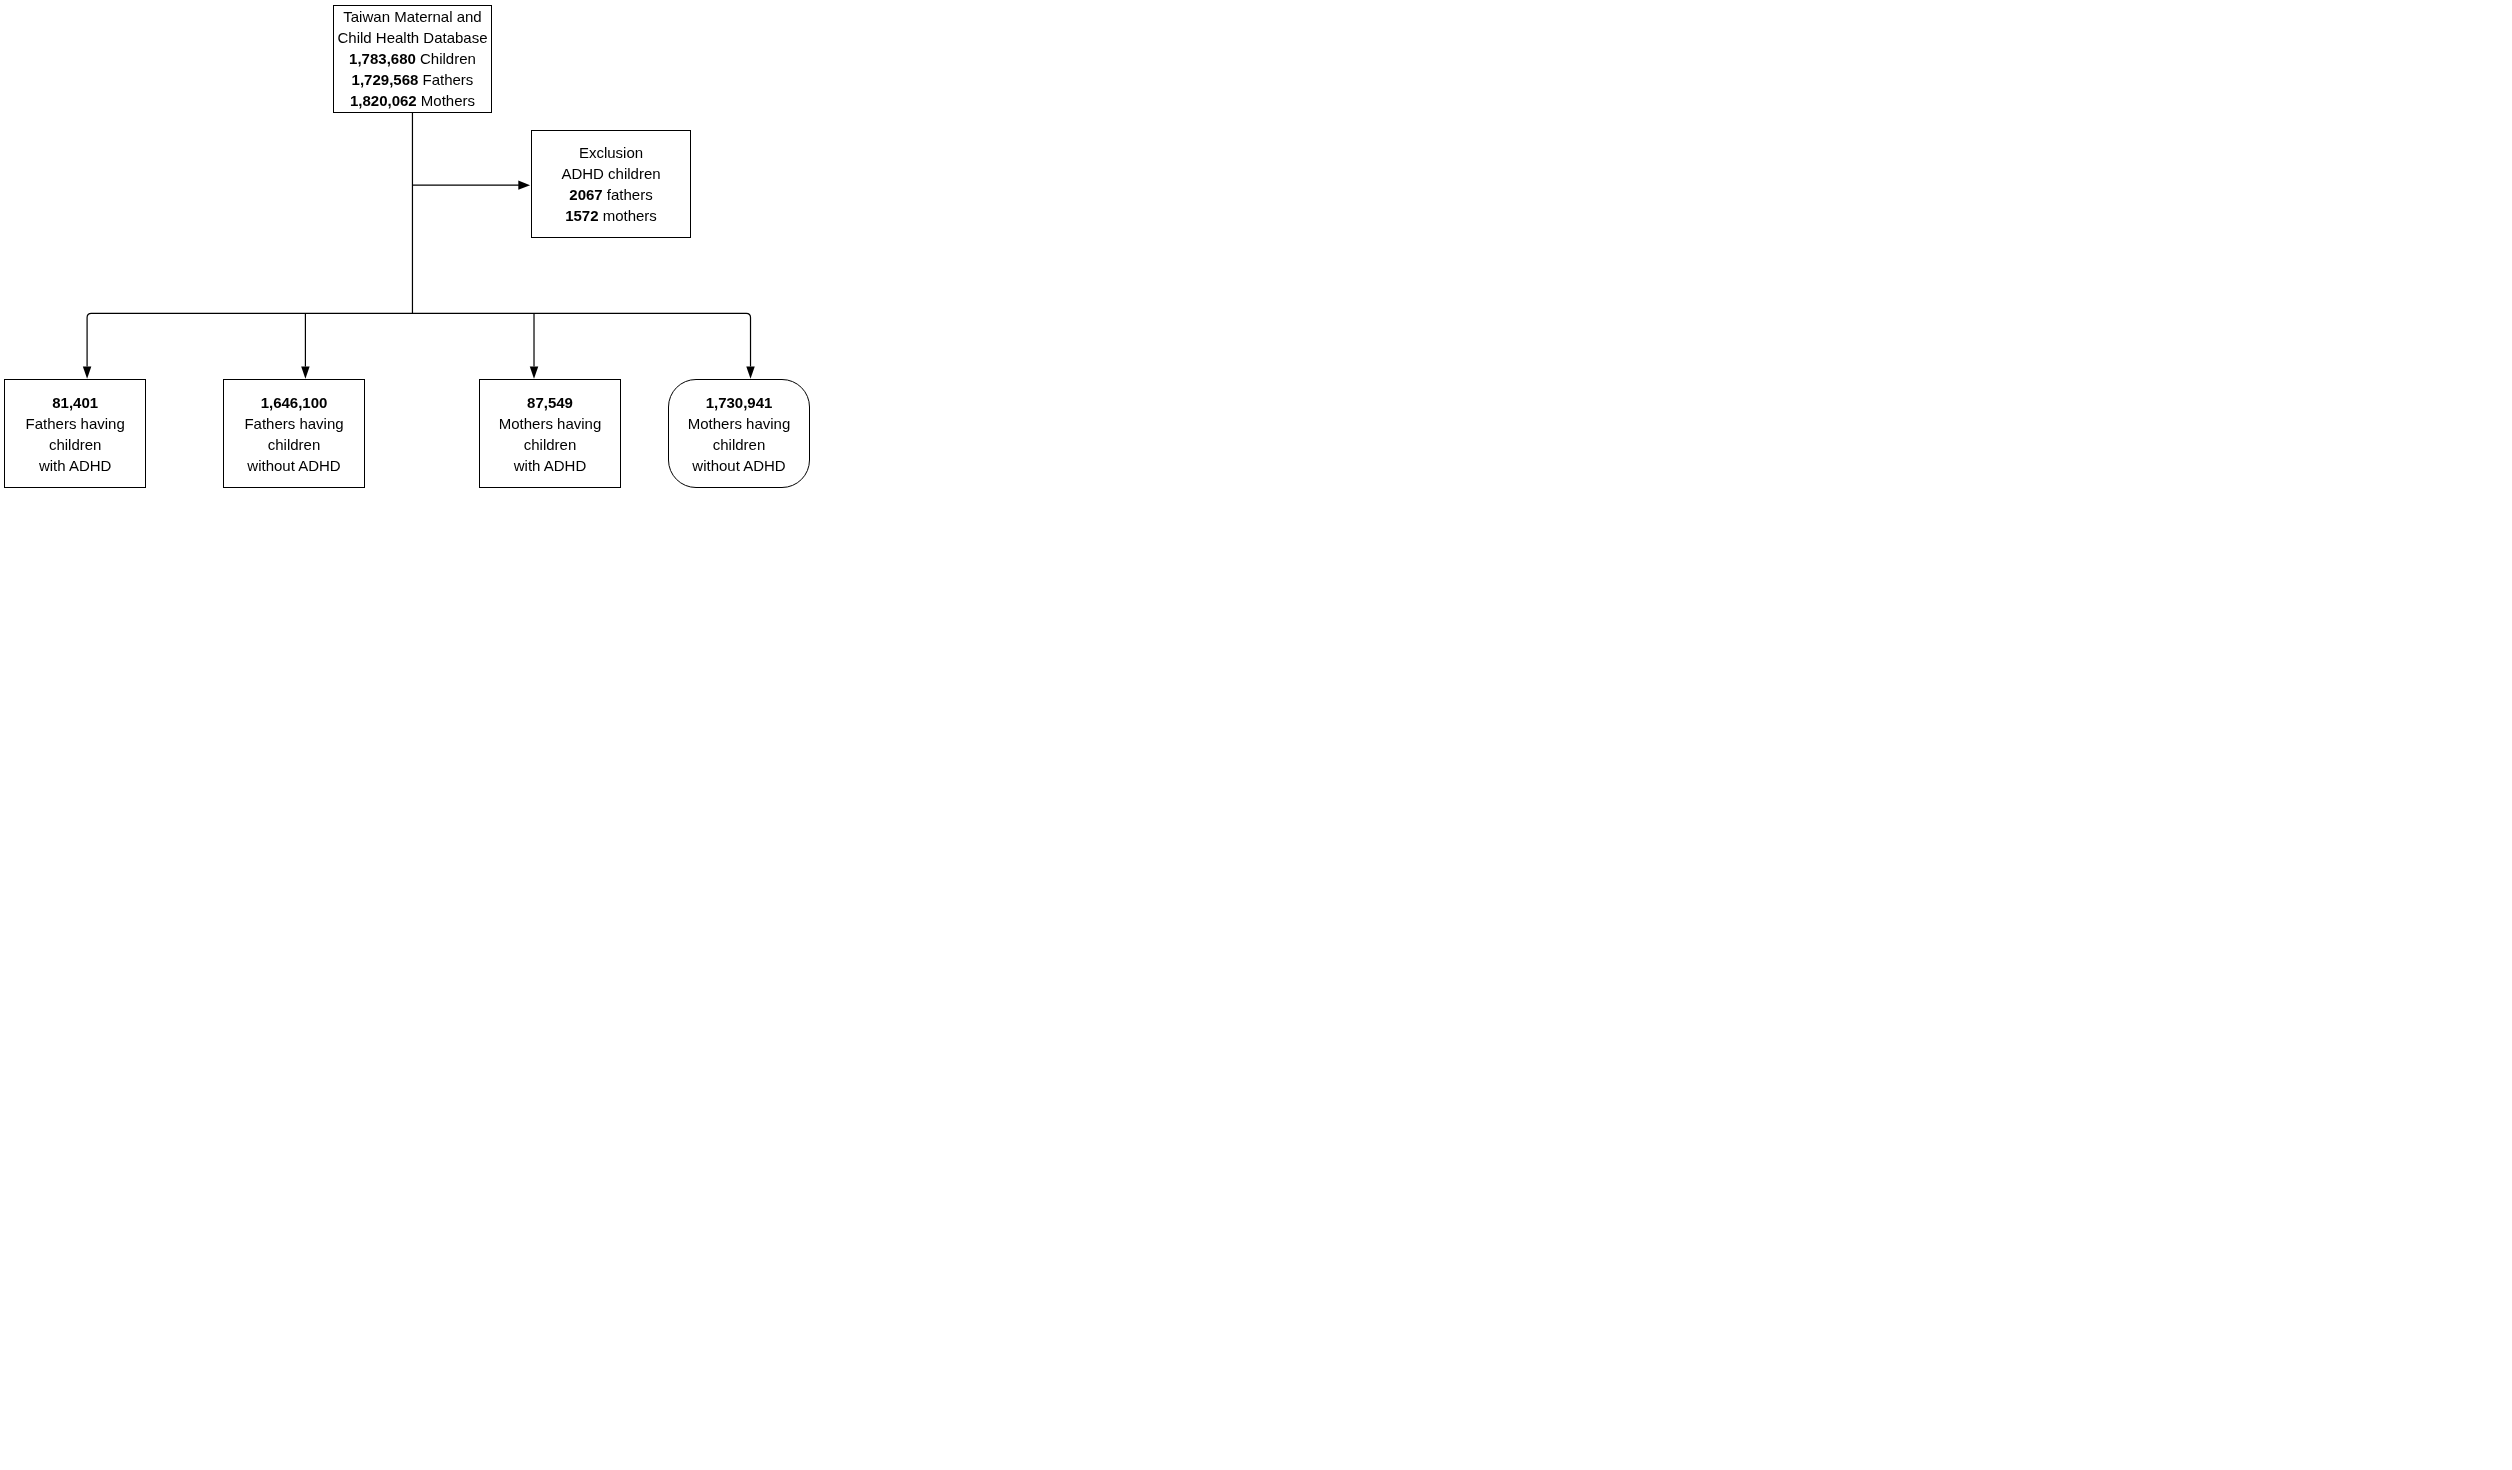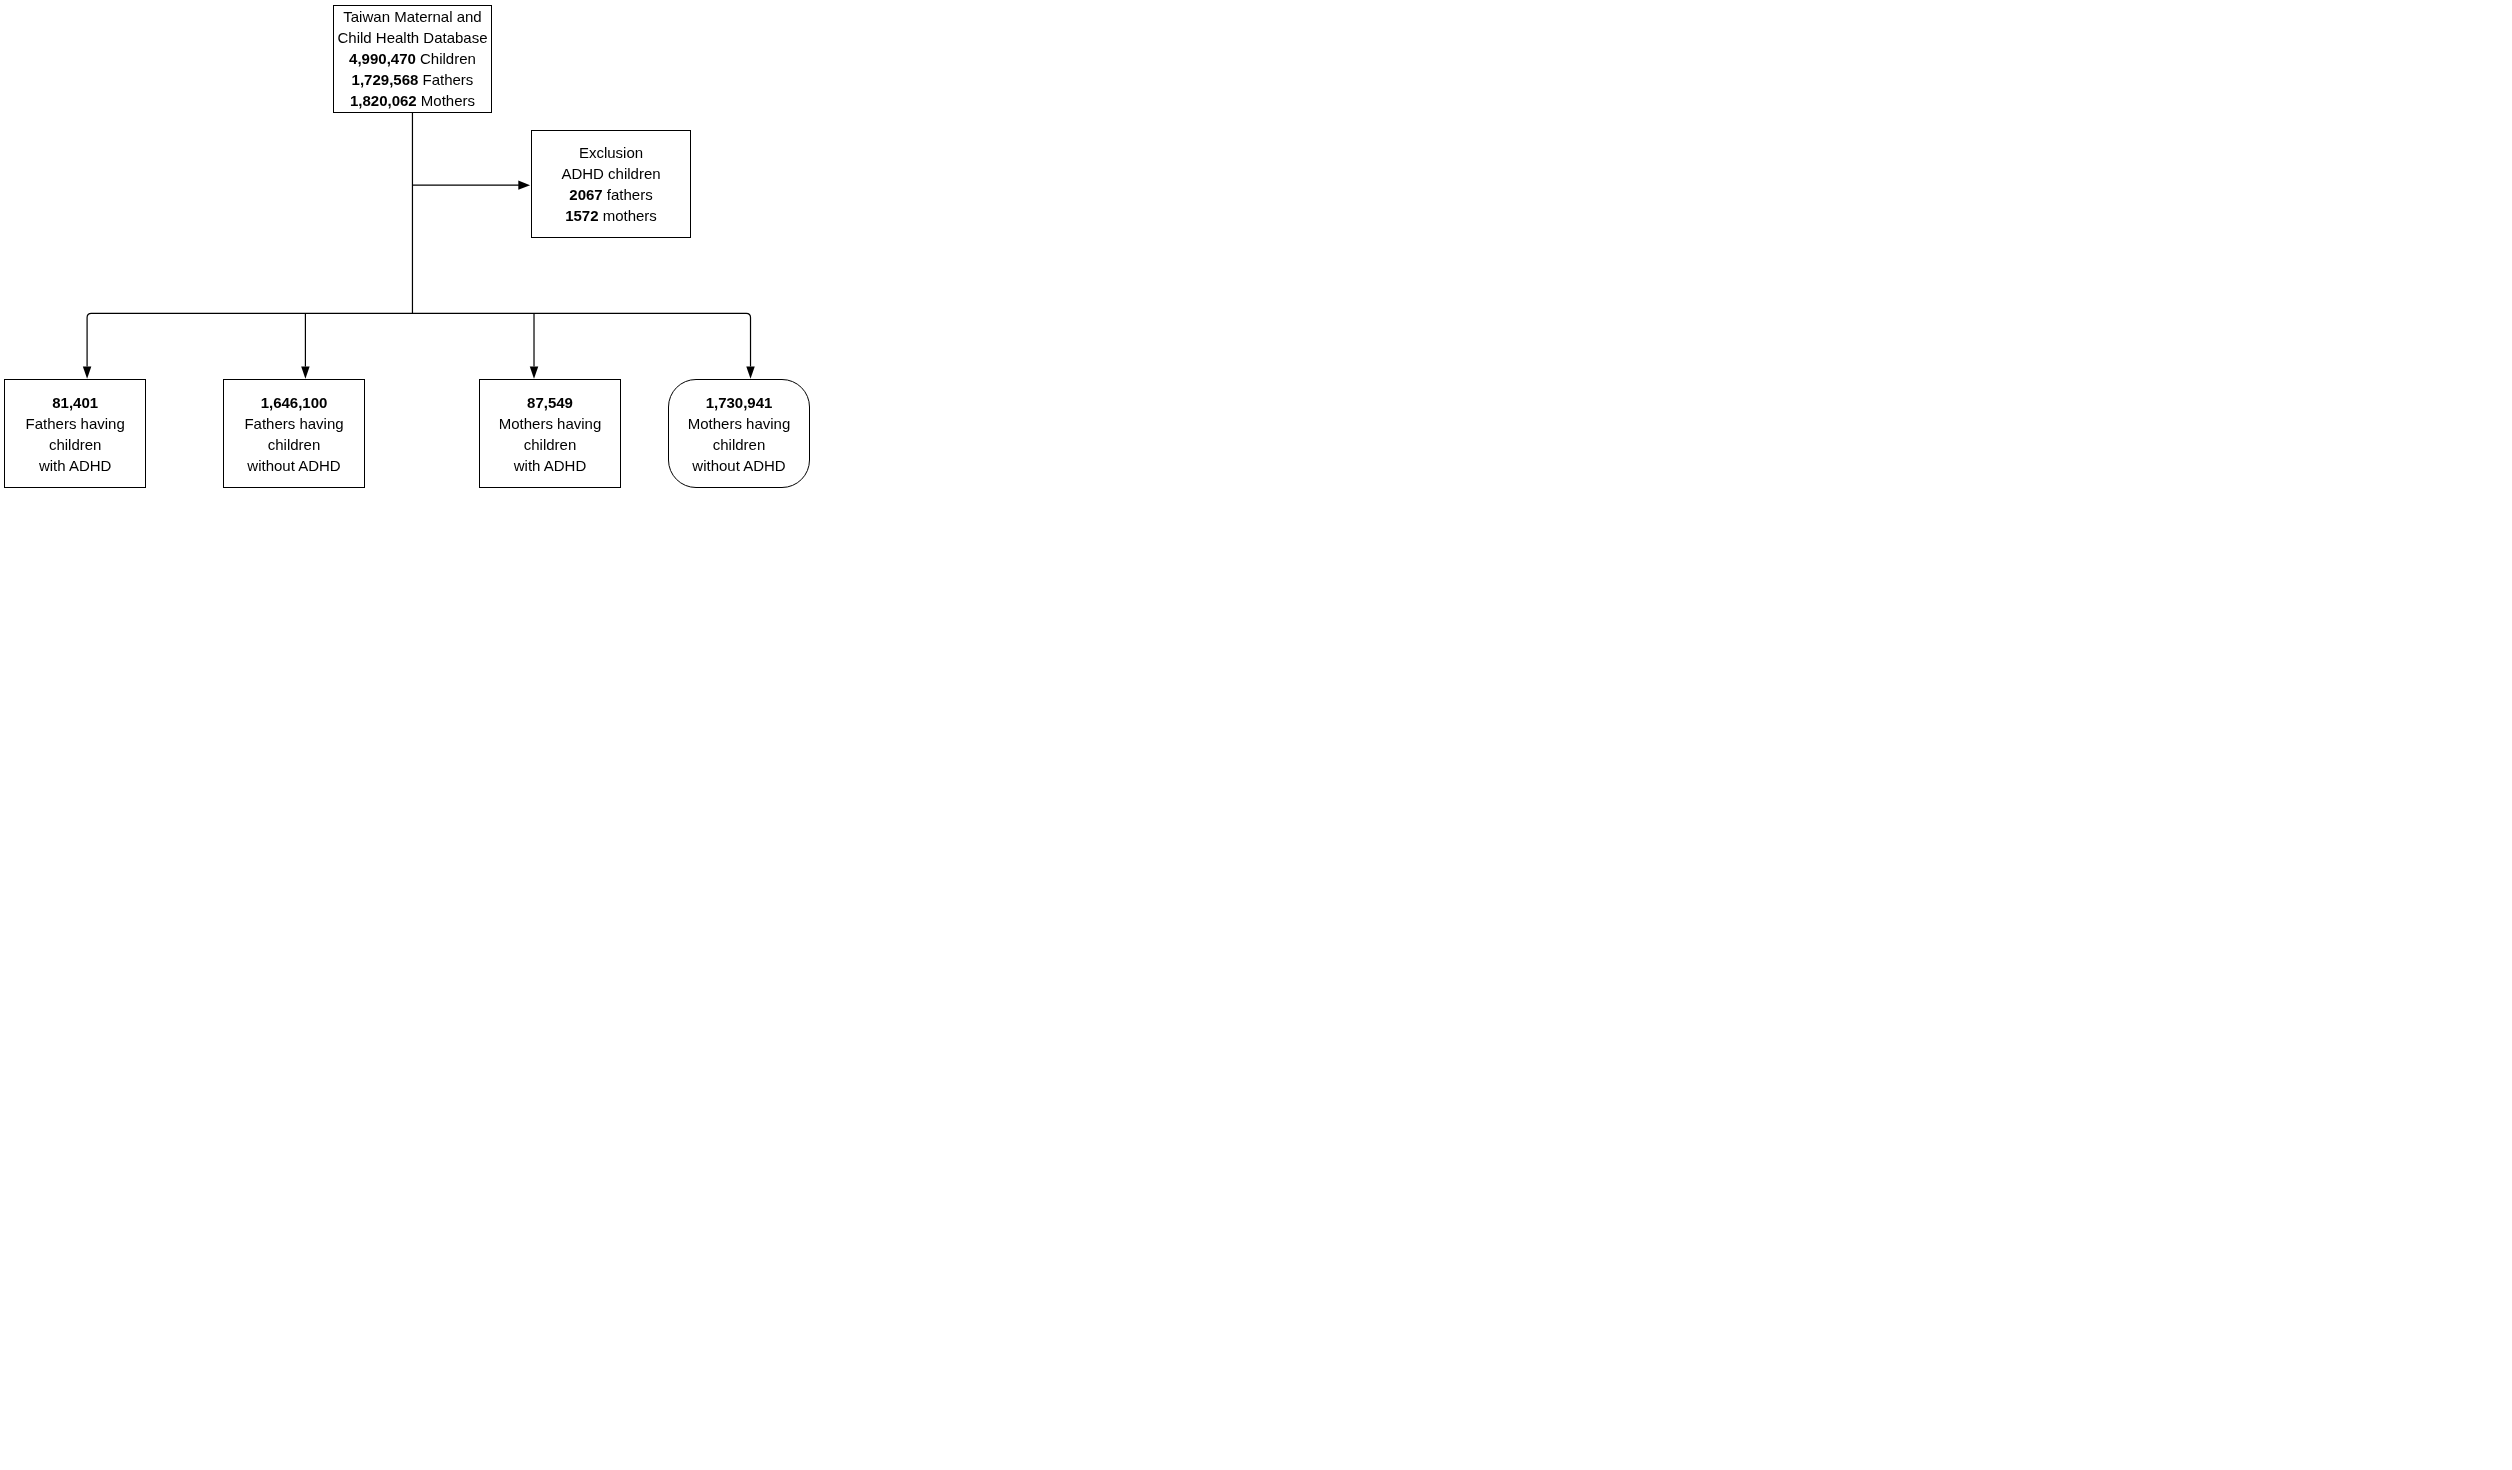--- a/index.html
+++ b/index.html
@@ -64,21 +64,21 @@
 
     <polygon points="144,626 137,606 151,606"></polygon>
     <polygon points="505,626 498,606 512,606"></polygon>
     <polygon points="883,626 876,606 890,606"></polygon>
     <polygon points="1241,626 1234,606 1248,606"></polygon>
   </svg>
 
   <div class="box source-box">
     <div>Taiwan Maternal and</div>
     <div>Child Health Database</div>
-    <div><span class="num">4,990,470</span><span> Children</span></div>
+    <div><span class="num">1,783,680</span><span> Children</span></div>
     <div><span class="num">1,729,568</span><span> Fathers</span></div>
     <div><span class="num">1,820,062</span><span> Mothers</span></div>
   </div>
 
   <div class="box exclusion-box">
     <div>Exclusion</div>
     <div>ADHD children</div>
     <div><span class="num">2067</span><span> fathers</span></div>
     <div><span class="num">1572</span><span> mothers</span></div>
   </div>

